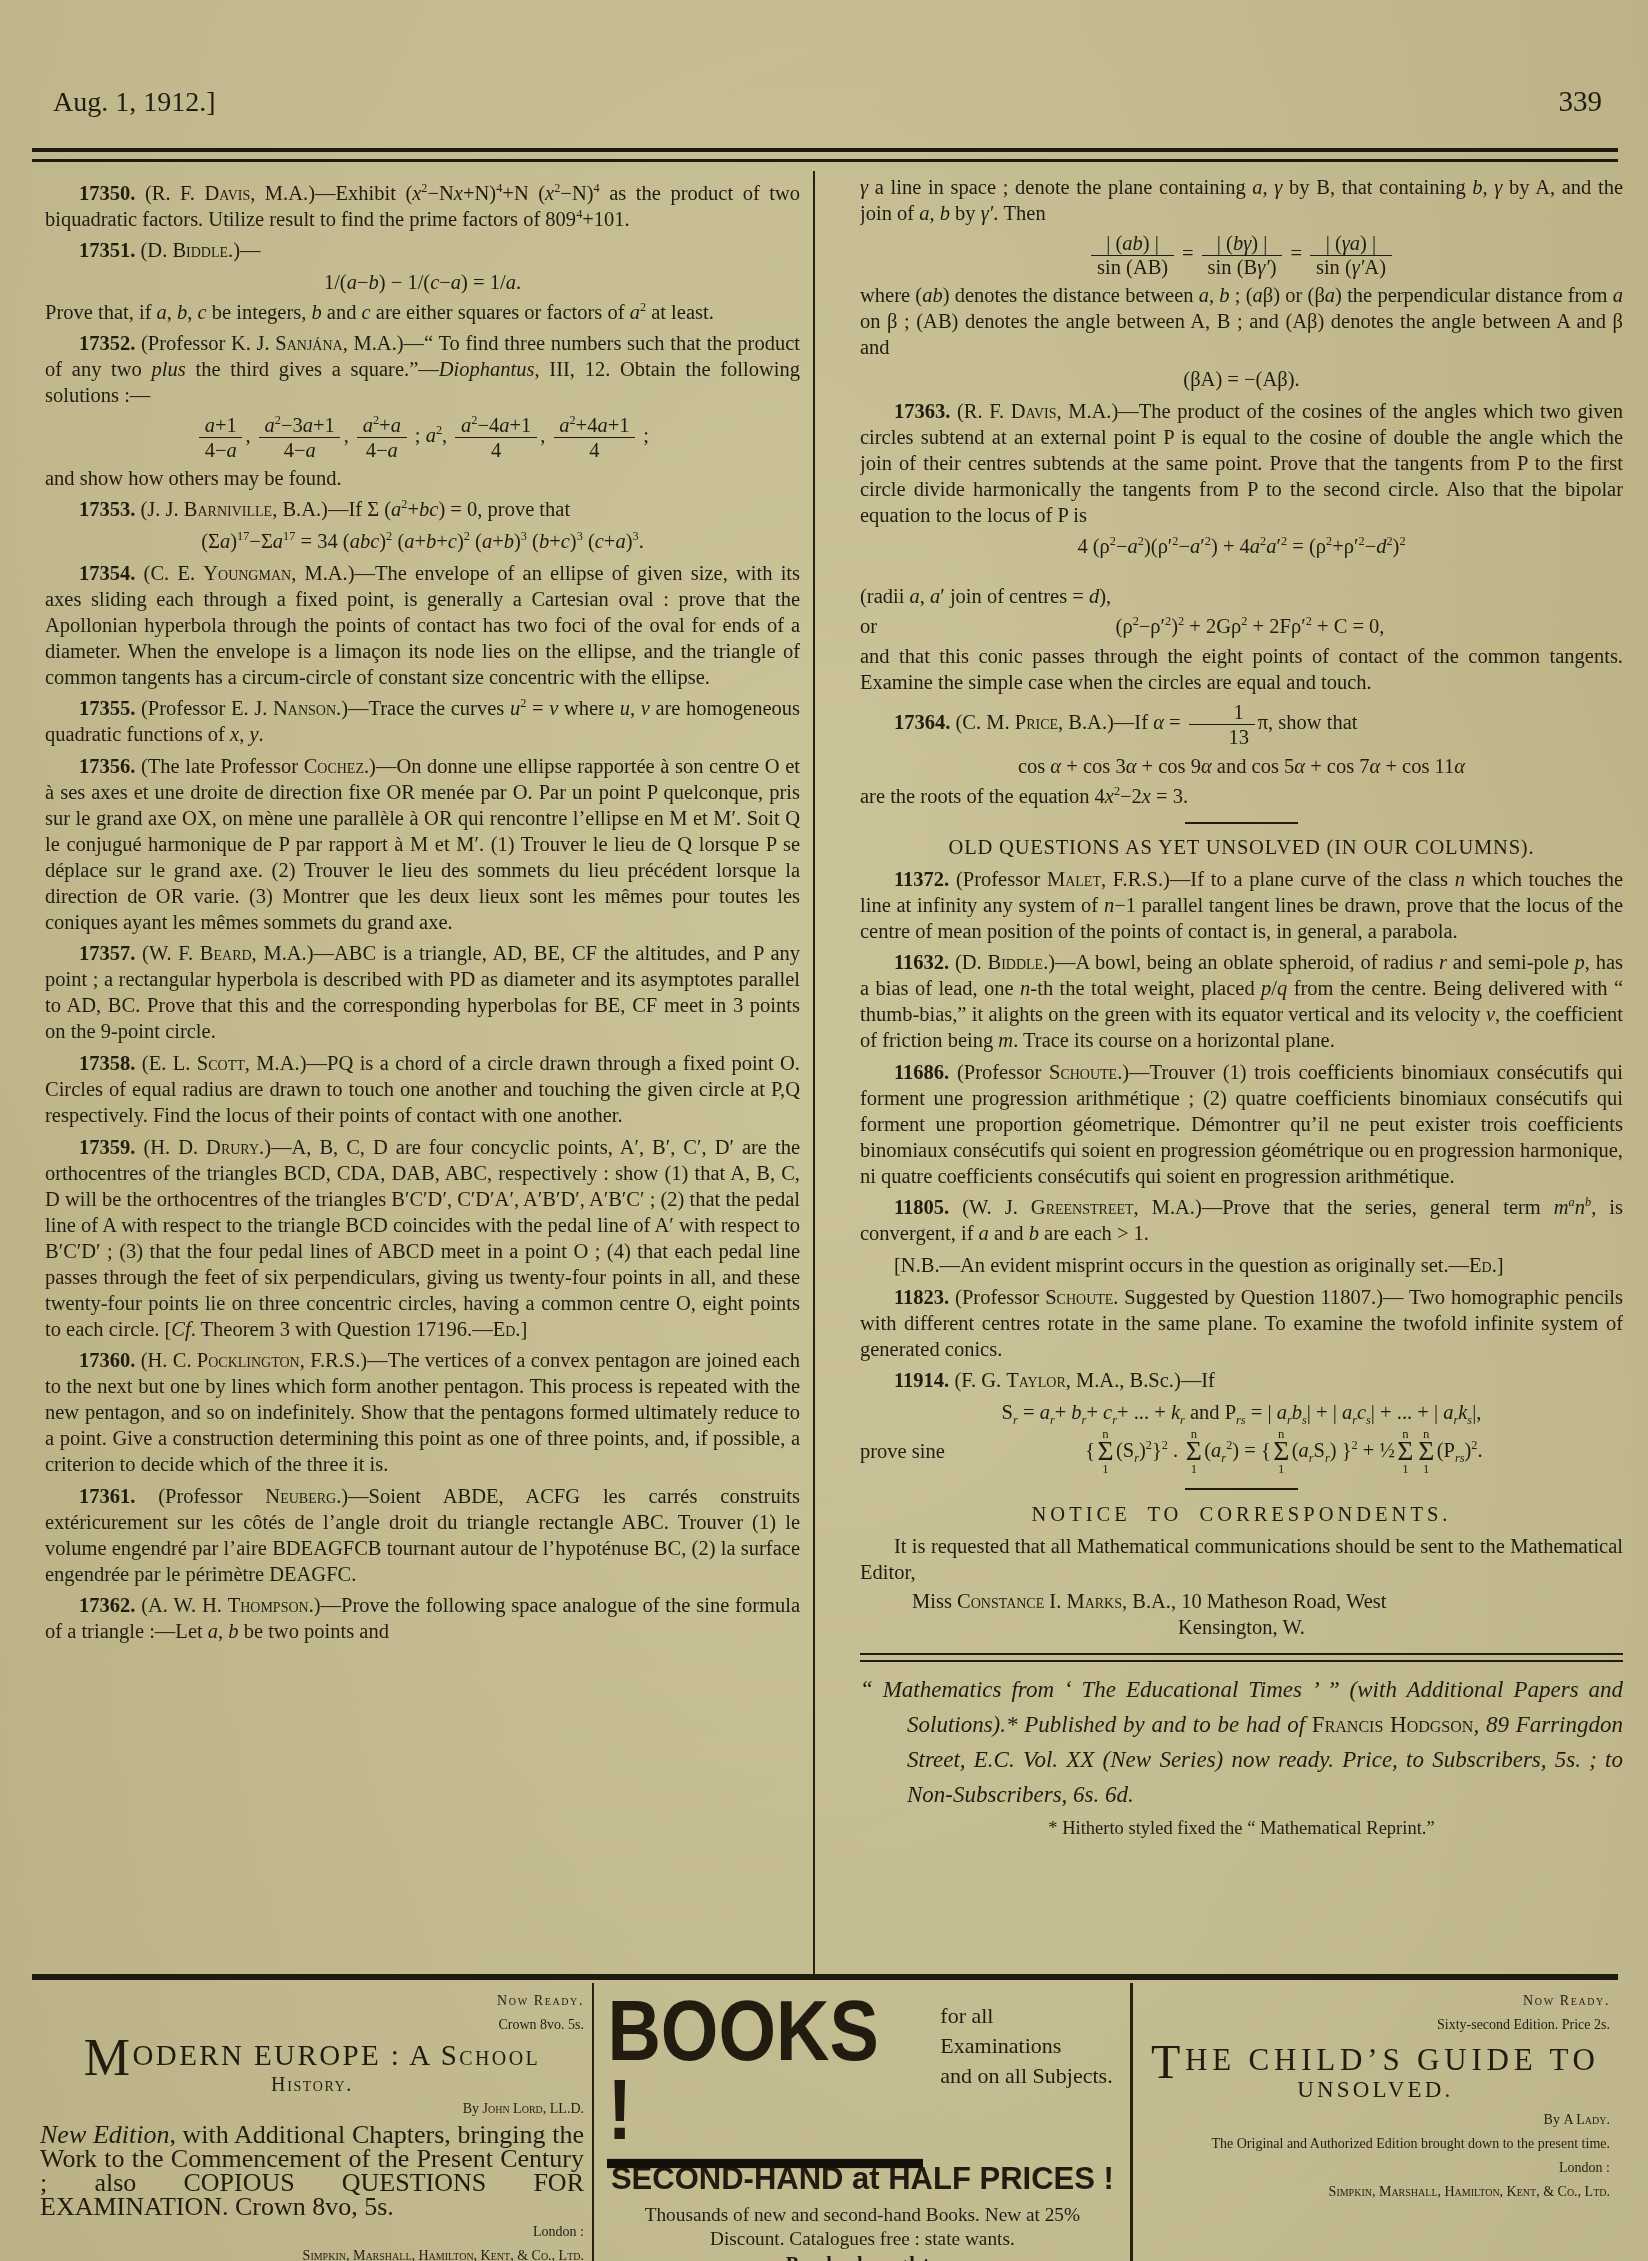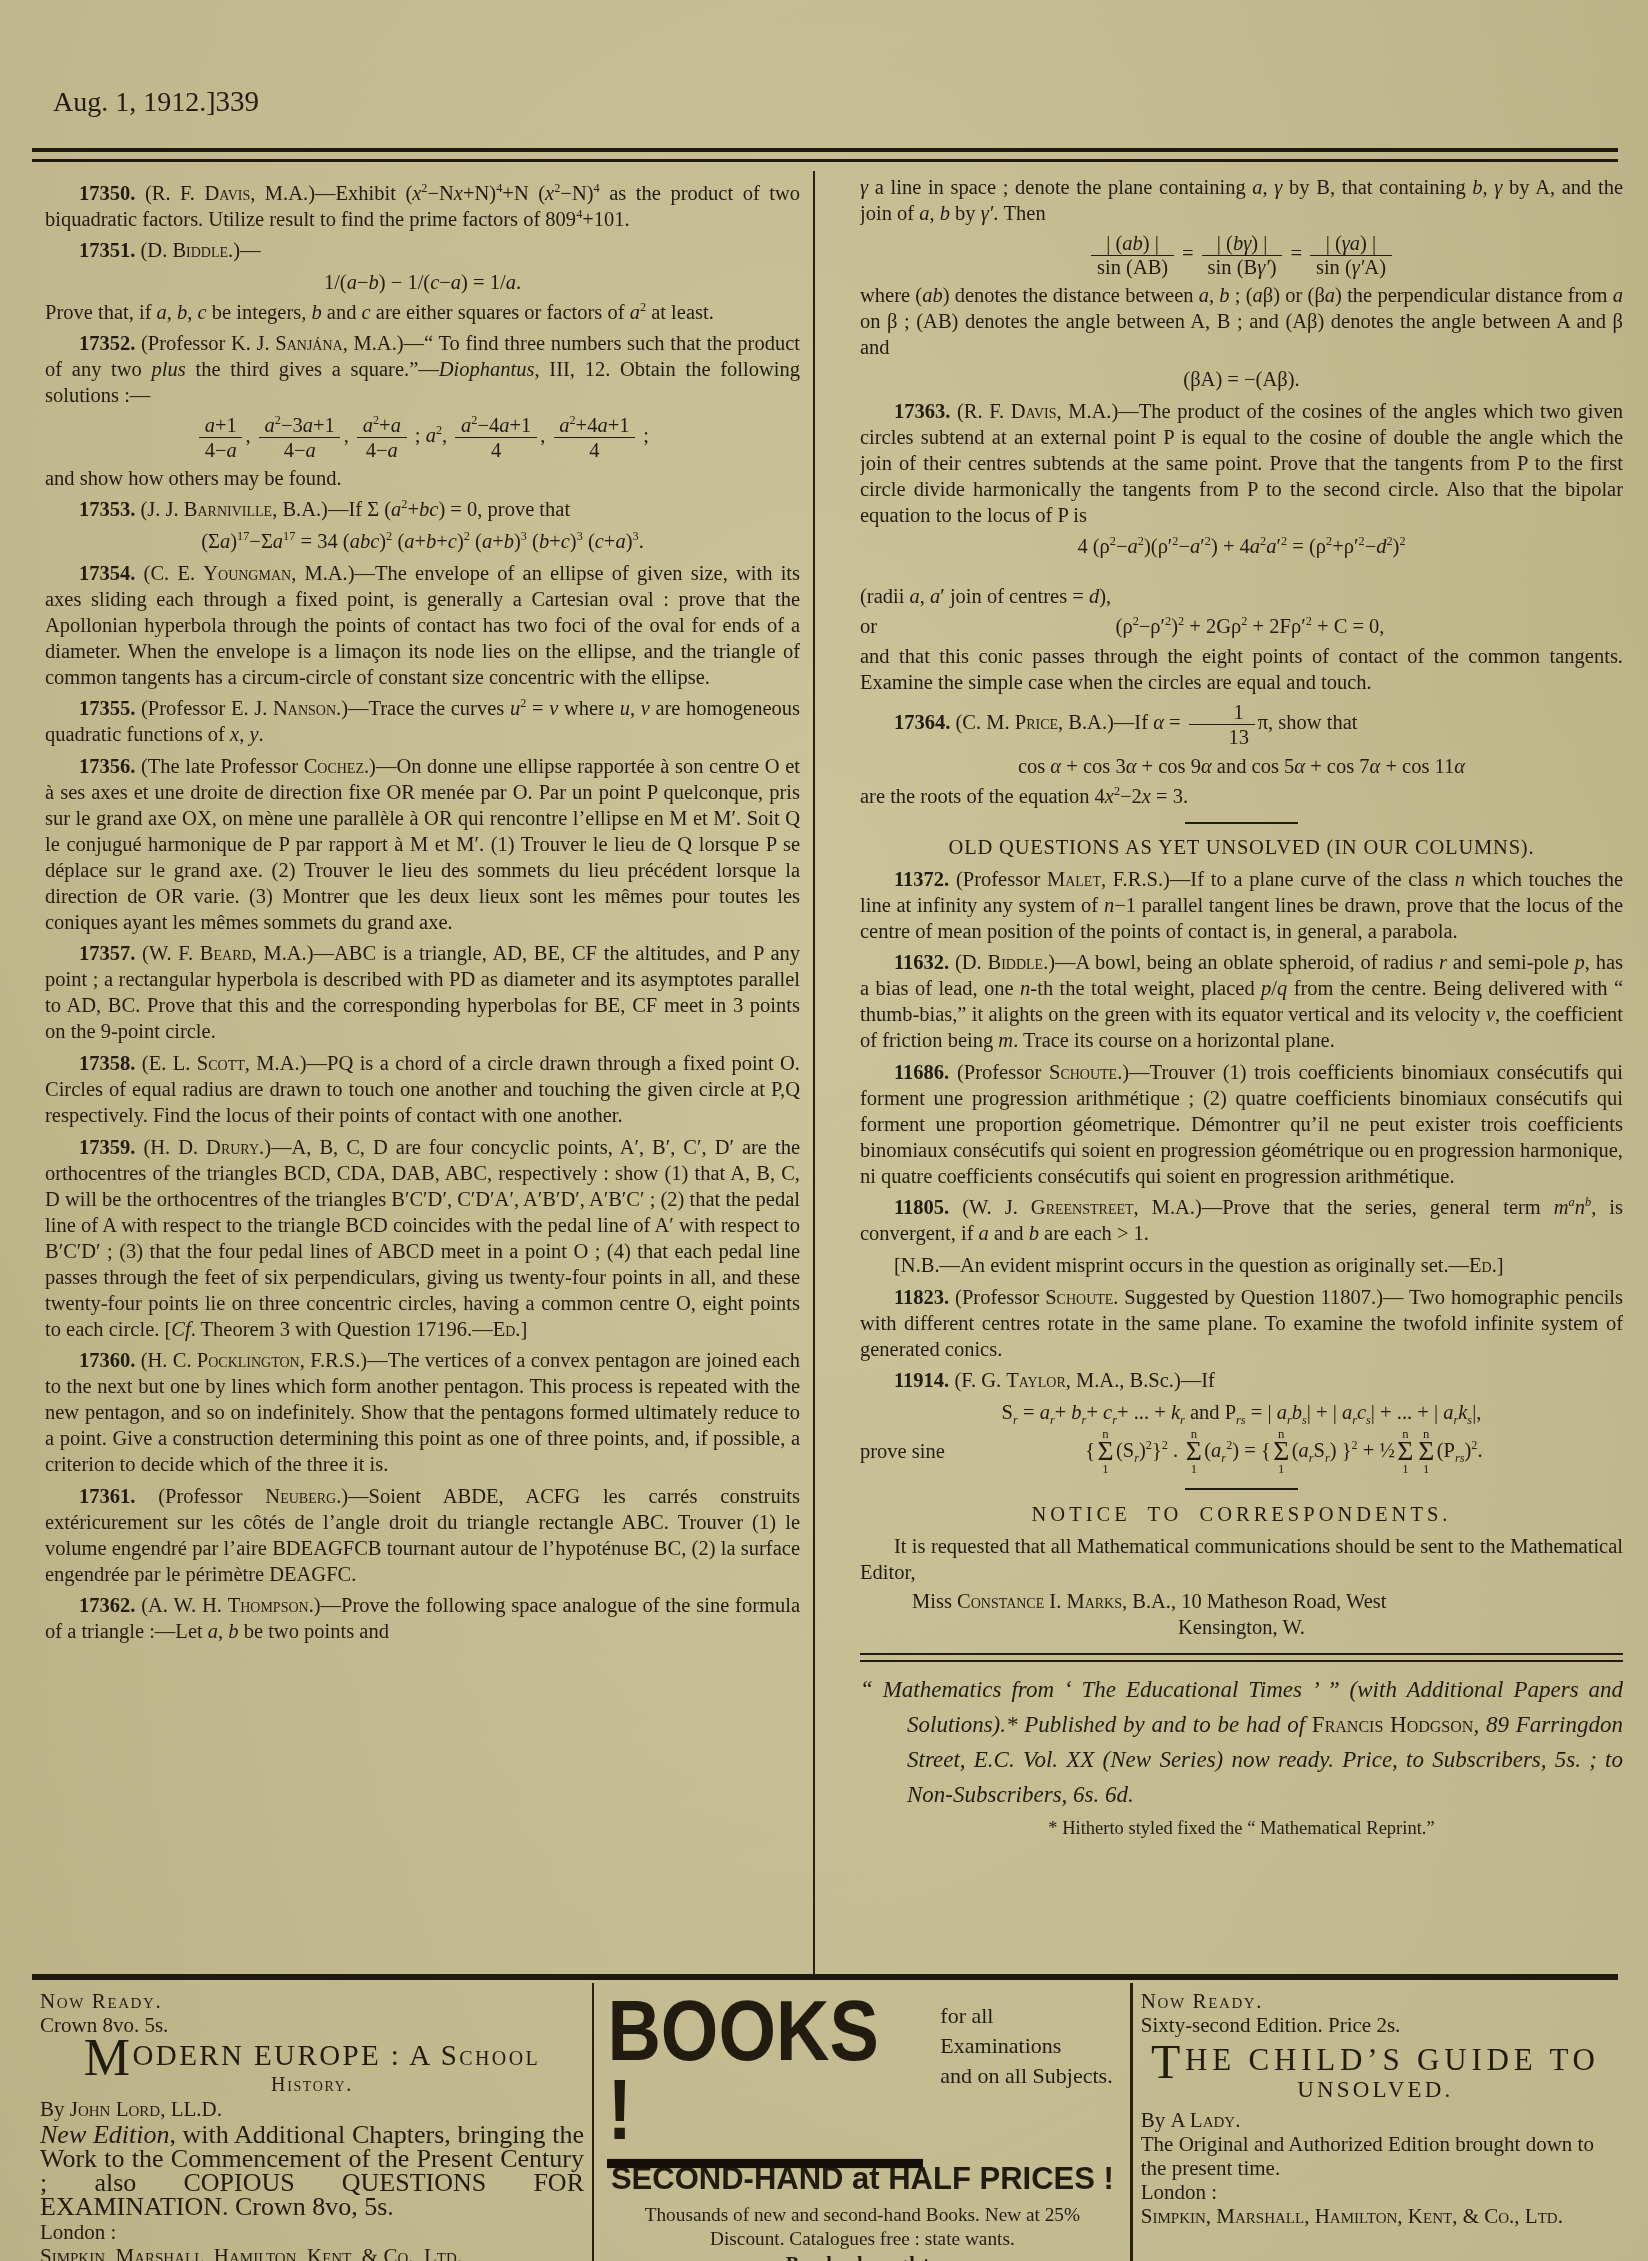--- a/index.html
+++ b/index.html
@@ -9,21 +9,21 @@
     color:#221c10;
     background:#c8bf92;
   }
   .page{
     position:absolute;left:0;top:0;width:1649px;height:2261px;overflow:hidden;
     background:
       radial-gradient(ellipse at 50% 42%, rgba(255,255,238,0.10), rgba(70,58,24,0.12)),
       linear-gradient(155deg,#cdc498,#c6bd8f 45%,#cfc79b);
   }
   
-  .header{position:absolute;left:53px;right:47px;top:85px;display:flex;align-items:baseline;}
+  .header{position:absolute;left:53px;right:47px;top:85px;display:flex;justify-content:space-between;align-items:baseline;}
   .hdr-date{font-size:28px;}
   .hdr-title{font-size:33px;letter-spacing:2.4px;}
   .hdr-page{font-size:29px;}
   .double-rule{position:absolute;left:32px;right:31px;top:148px;height:7.2px;border-top:4px solid #1f1a10;border-bottom:3.2px solid #1f1a10;}
   
   .col{position:absolute;top:174px;height:1798px;overflow:hidden;}
   .col-left{left:45px;width:755px;}
   .col-right{left:860px;width:763px;}
   .col-divider{position:absolute;left:813px;top:171px;width:2.4px;height:1803px;background:#27210f;}
   .col p{margin:0;font-size:20.5px;line-height:26px;text-align:justify;}
@@ -54,21 +54,21 @@
   .reprint{font-size:23px !important;line-height:35px !important;padding-left:47px;text-indent:-47px;}
   .reprint-foot{text-align:center !important;font-size:18.5px !important;margin-top:3.2px !important;}
   
   .bottom-rule{position:absolute;left:32px;right:31px;top:1974px;height:5.6px;background:#1f1a10;}
   .ads{position:absolute;left:32px;right:31px;top:1983px;bottom:0;display:flex;}
   .ad{overflow:hidden;}
   .ad-left{flex:0 0 544px;padding:6.4px 8px 0;}
   .ad-mid{flex:0 0 510px;padding:8px 13px 0;}
   .ad-right{flex:1;padding:6.4px 8px 0;}
   .ad-divider{flex:0 0 2.4px;background:#27210f;}
-  .ad-c{text-align:left;font-size:21px;line-height:24px;margin:0;}
+  .ad-c{text-align:right;font-size:14px;line-height:24px;margin:0;}
   .ad-sc{font-variant:small-caps;letter-spacing:1.6px;}
   .ad-title{text-align:center;font-size:29px;letter-spacing:2.4px;line-height:32px;margin:1.6px 0 0;font-variant:small-caps;}
   .initial{font-size:52px;line-height:24px;vertical-align:-9.7px;}
   .ad-sub{text-align:center;font-size:20px;font-variant:small-caps;letter-spacing:1.6px;margin:1.6px 0;}
   .ad-body{font-size:26px;line-height:24px;text-align:justify;margin:1.6px 0;}
   .books-row{display:flex;gap:17.7px;align-items:flex-start;}
   .books-word{font-family:"Liberation Sans","DejaVu Sans",sans-serif;font-weight:bold;font-size:74px;line-height:69px;letter-spacing:0px;transform:scaleY(1.15);transform-origin:top left;display:inline-block;border-bottom:8px solid #15100a;padding:0 3.2px 8px 0;}
   .books-tags{padding-top:9.7px;font-size:22px;line-height:30px;}
   .shh{font-family:"Liberation Sans","DejaVu Sans",sans-serif;font-weight:bold;font-size:31px;text-align:center;margin:16px 0 6.4px;letter-spacing:0px;}
   .mid-body{font-size:19.3px;line-height:24px;text-align:center;margin:0;}

